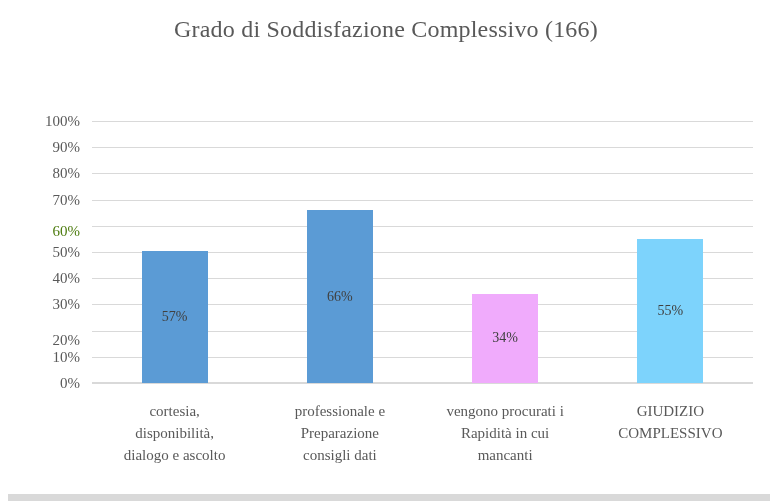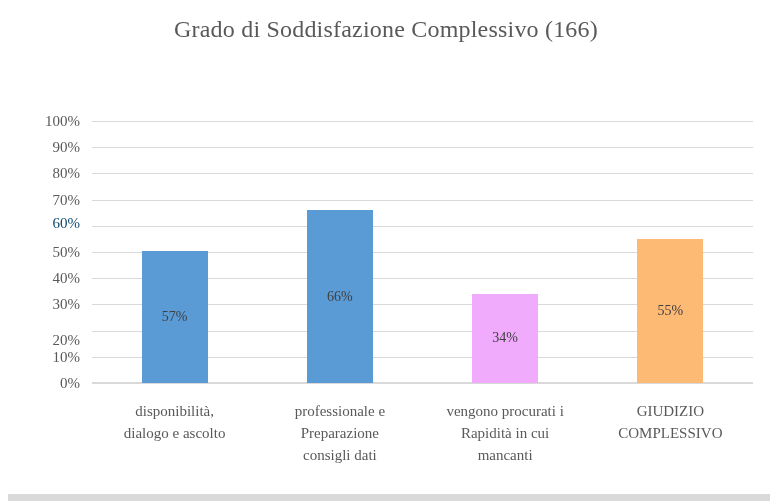--- a/index.html
+++ b/index.html
@@ -57,39 +57,40 @@
       <div class="gridline" style="top: 0px; background: rgb(217, 217, 217);"></div>
       <div class="bar" style="left: 49.625px; height: 132px; background: rgb(91, 155, 213);">
         <span class="bar-value-label" style="color: rgb(64, 64, 64);">57%</span>
       </div>
       <div class="bar" style="left: 214.875px; height: 172.92px; background: rgb(91, 155, 213);">
         <span class="bar-value-label" style="color: rgb(64, 64, 64);">66%</span>
       </div>
       <div class="bar" style="left: 380.125px; height: 89.08px; background: #f0abfc;">
         <span class="bar-value-label" style="color: rgb(64, 64, 64);">34%</span>
       </div>
-      <div class="bar" style="left: 545.375px; height: 144.1px; background: #fdba74;">
+      <div class="bar" style="left: 545.375px; height: 144.1px; background: #7dd3fc;">
         <span class="bar-value-label" style="color: rgb(64, 64, 64);">55%</span>
       </div>
     </div>
   <div id="y-axis">
       <div class="ytick" style="top: 373px; color: rgb(89, 89, 89);">0%</div>
       <div class="ytick" style="top: 346.8px; color: rgb(89, 89, 89);">10%</div>
       <div class="ytick" style="top: 330px; color: rgb(89, 89, 89);">20%</div>
       <div class="ytick" style="top: 294.4px; color: rgb(89, 89, 89);">30%</div>
       <div class="ytick" style="top: 268.2px; color: rgb(89, 89, 89);">40%</div>
       <div class="ytick" style="top: 242px; color: rgb(89, 89, 89);">50%</div>
-      <div class="ytick" style="top: 213px; color: #0c4a6e;">60%</div>
+      <div class="ytick" style="top: 221px; color: #4d7c0f;">60%</div>
       <div class="ytick" style="top: 189.6px; color: rgb(89, 89, 89);">70%</div>
       <div class="ytick" style="top: 163.4px; color: rgb(89, 89, 89);">80%</div>
       <div class="ytick" style="top: 137.2px; color: rgb(89, 89, 89);">90%</div>
       <div class="ytick" style="top: 111px; color: rgb(89, 89, 89);">100%</div>
     </div>
   <div id="x-axis">
       <div class="category-label" style="left: 89.625px; color: rgb(89, 89, 89);">
+        <div>cortesia,</div>
         <div>disponibilità,</div>
         <div>dialogo e ascolto</div>
       </div>
       <div class="category-label" style="left: 254.875px; color: rgb(89, 89, 89);">
         <div>professionale e</div>
         <div>Preparazione</div>
         <div>consigli dati</div>
       </div>
       <div class="category-label" style="left: 420.125px; color: rgb(89, 89, 89);">
         <div>vengono procurati i</div>

